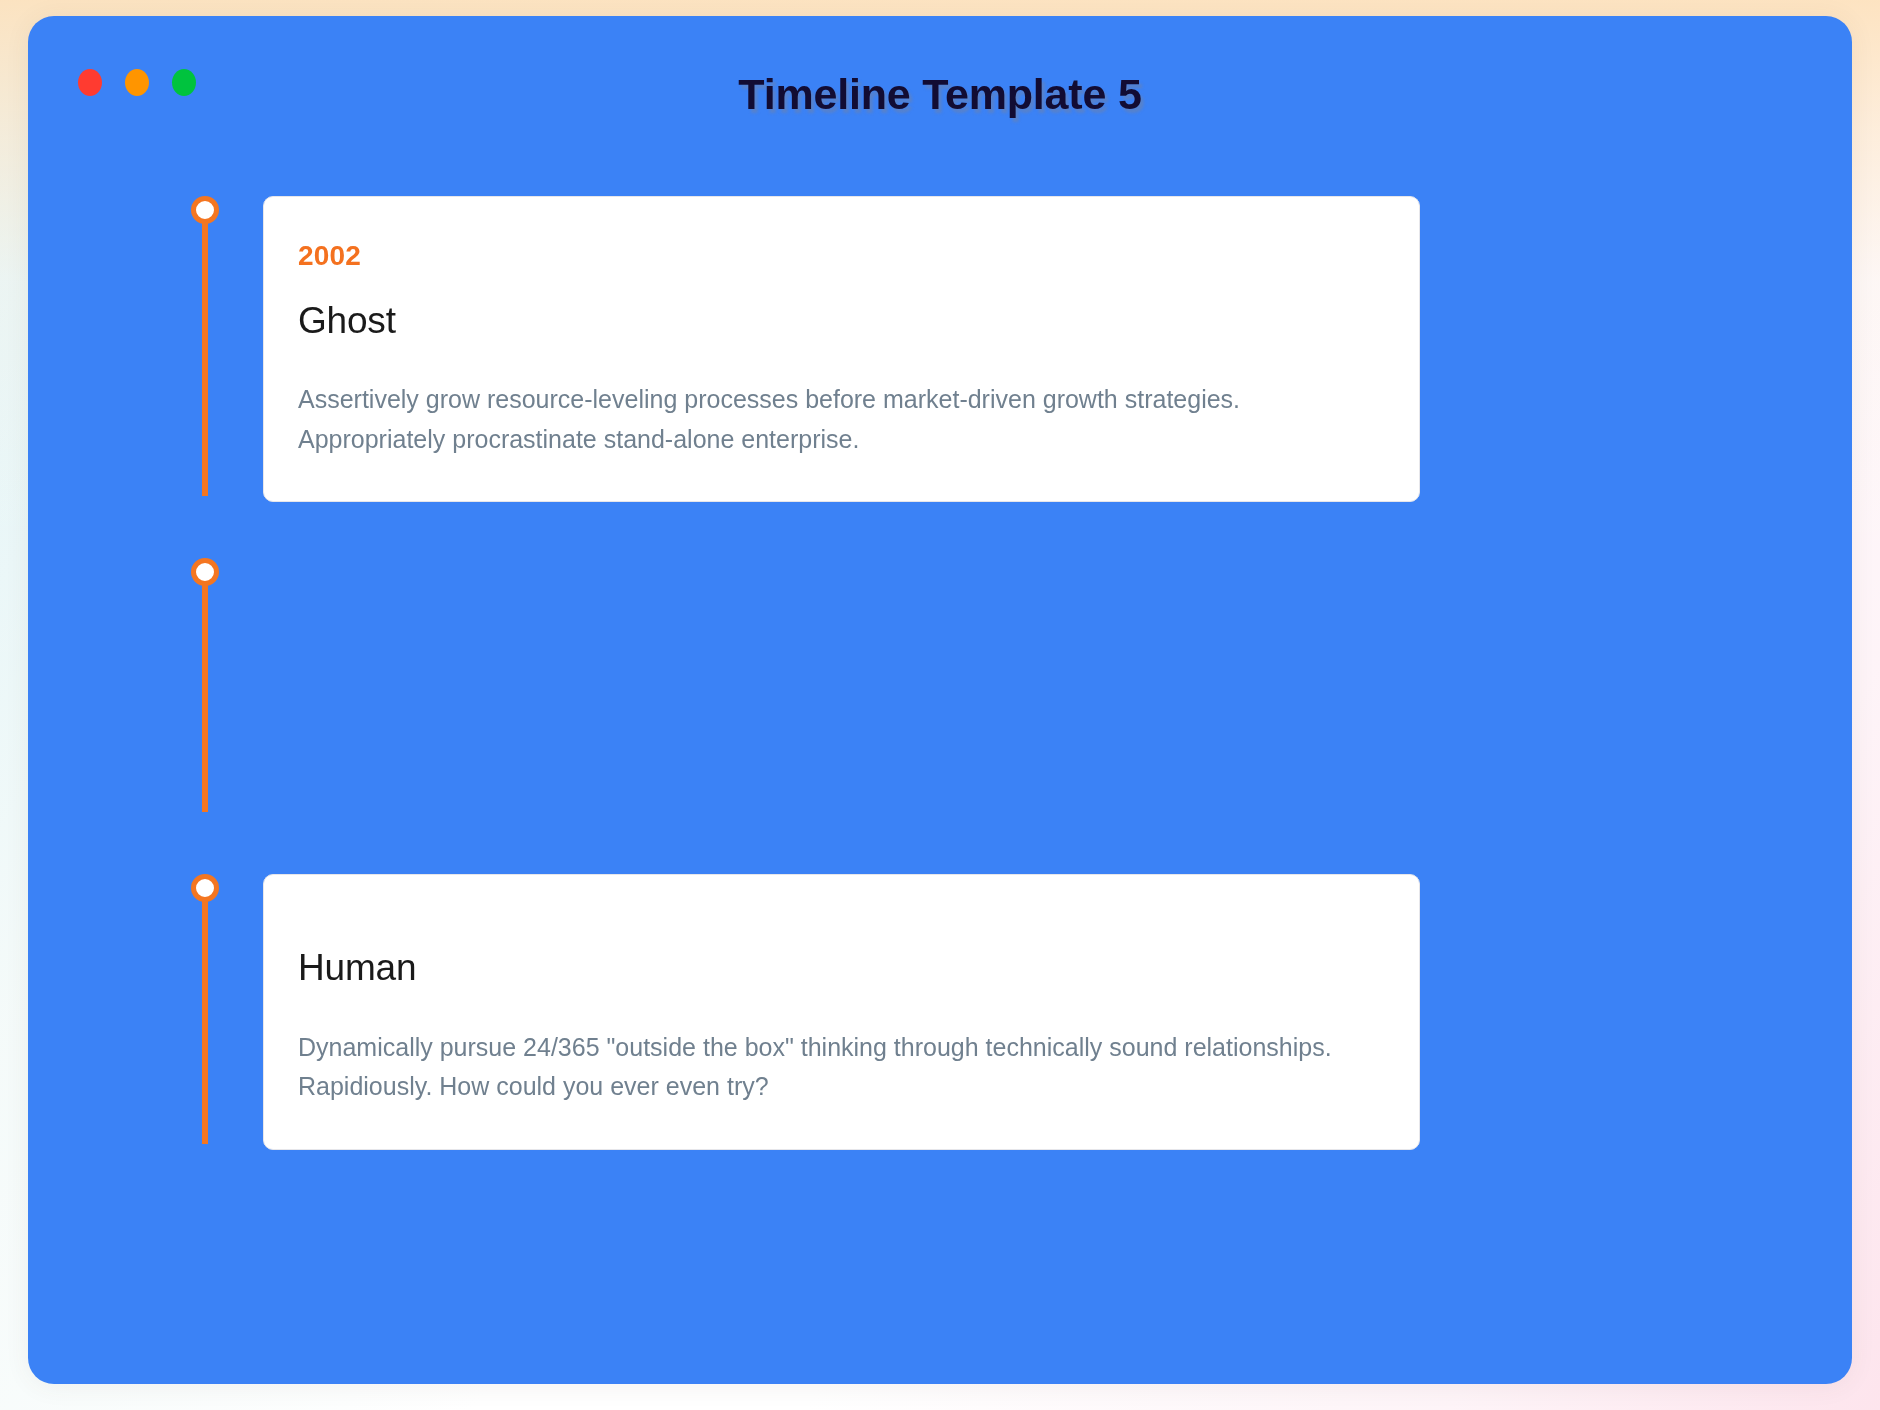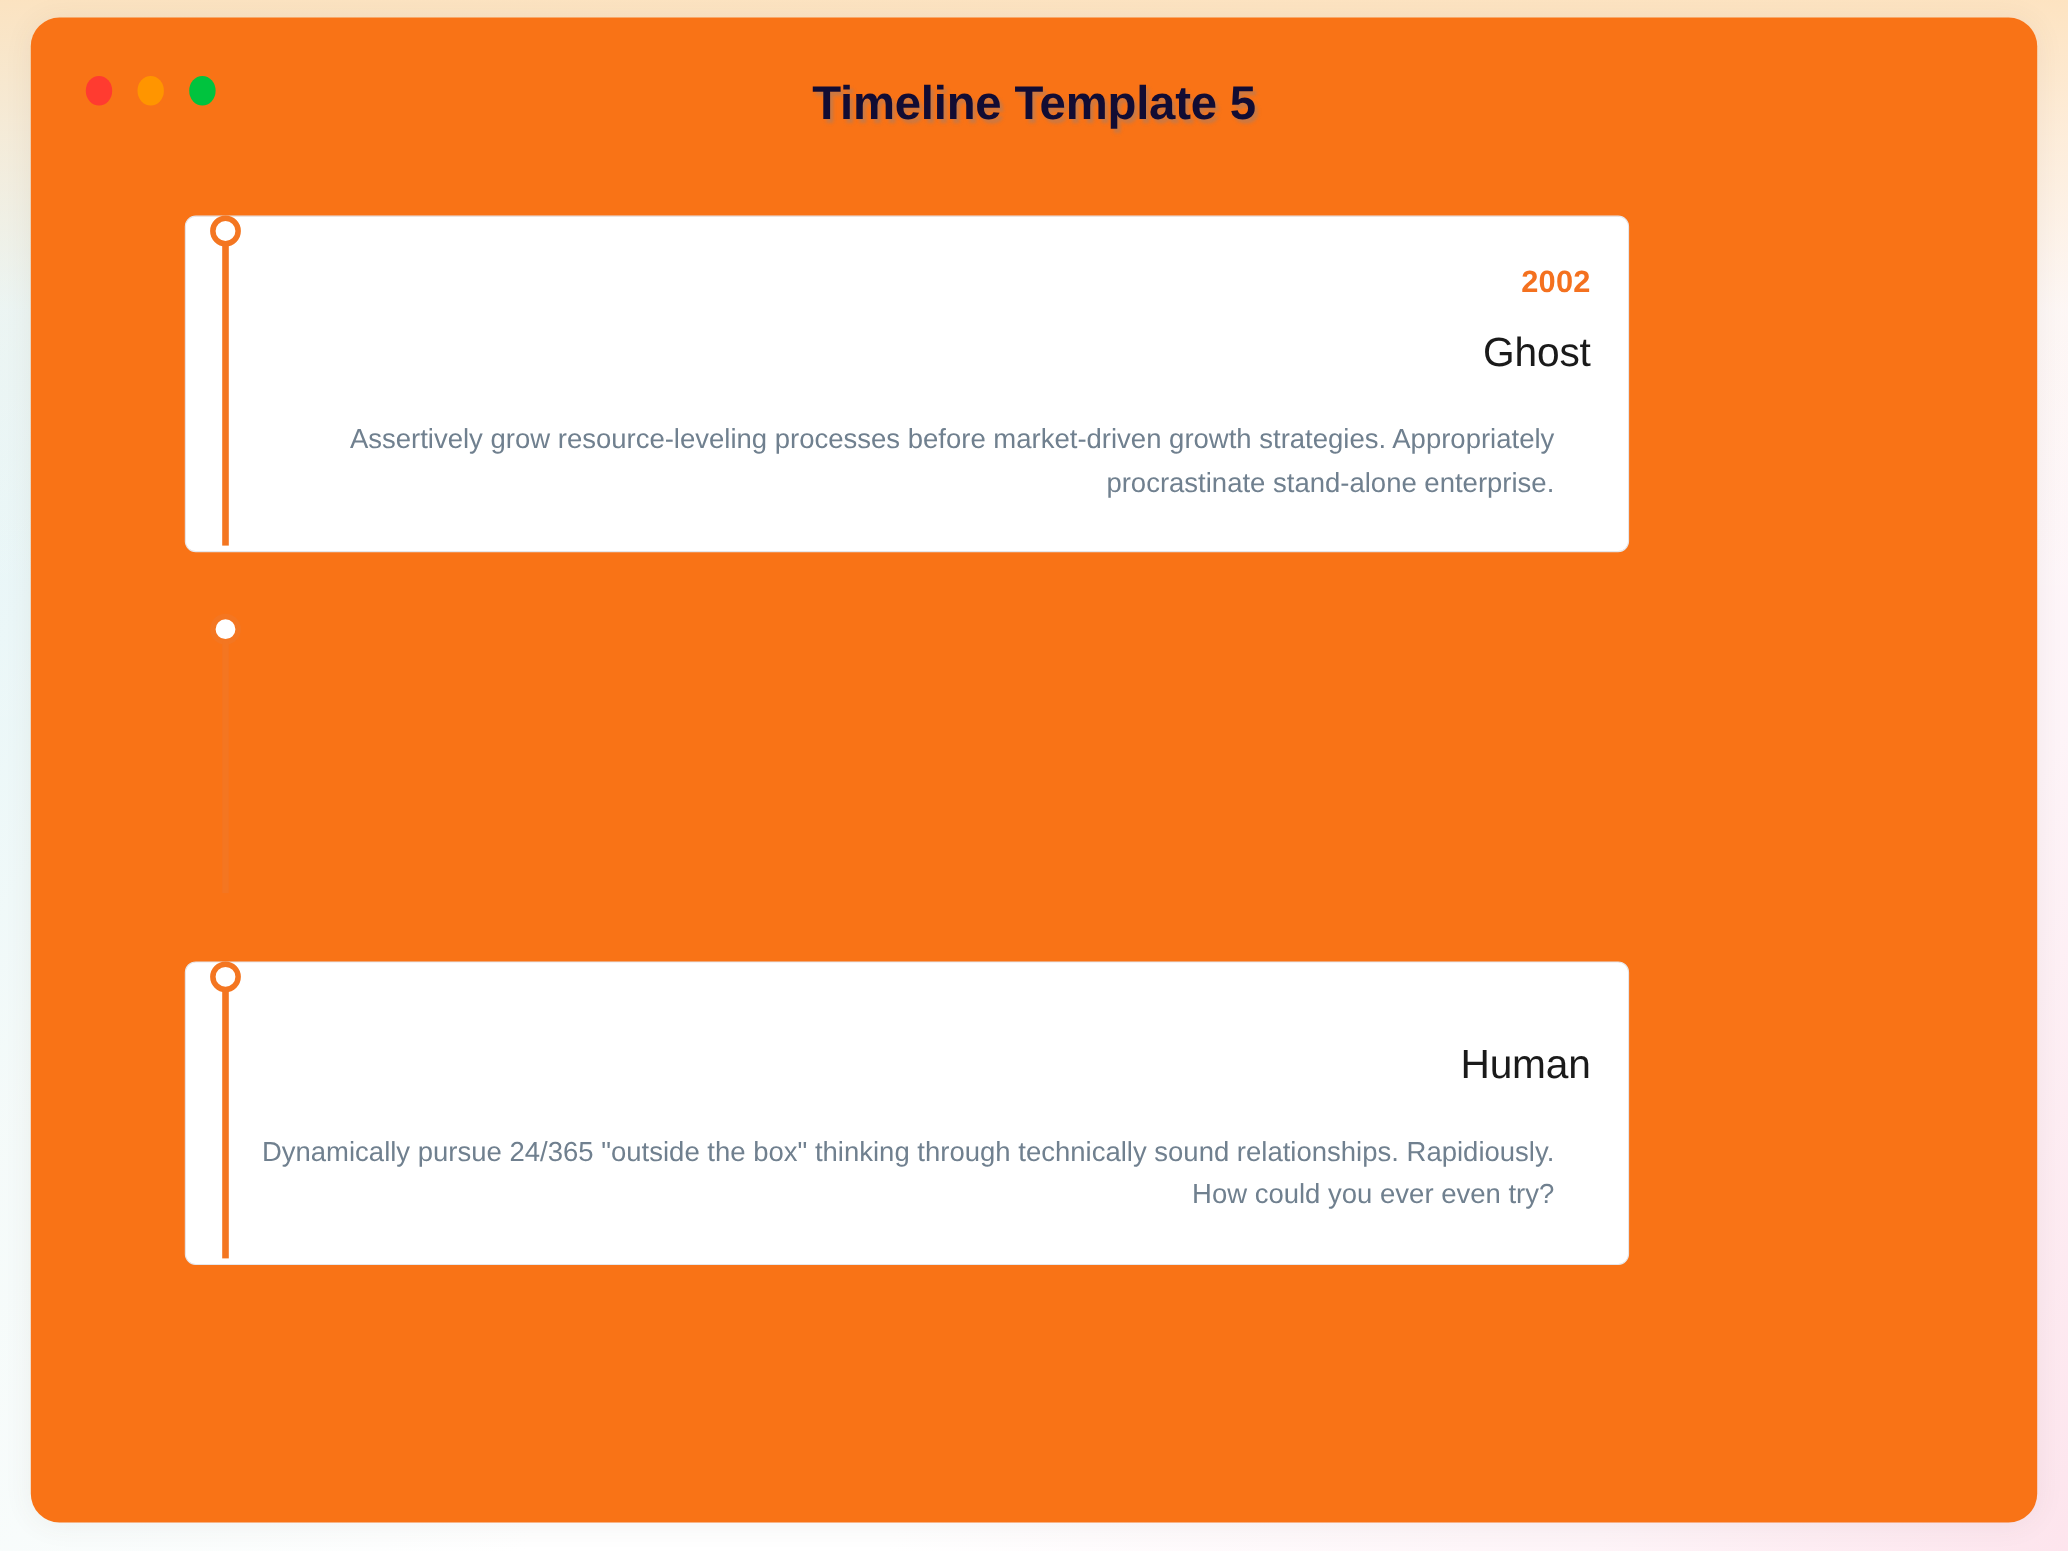--- a/index.html
+++ b/index.html
@@ -30,21 +30,21 @@
       #ffffff;
   }
 
   
   .window {
     position: absolute;
     left: 28px;
     top: 16px;
     width: 1824px;
     height: 1368px;
-    background: #f97316;
+    background: #3b82f6;
     border-radius: 26px;
     box-shadow: 0 2px 26px rgba(80, 70, 60, 0.07);
     overflow: hidden;
   }
 
   
   .titlebar {
     position: relative;
     height: 118px;
   }
@@ -120,27 +120,27 @@
     position: absolute;
     left: 19px;
     top: 24px;
     width: 6px;
     bottom: 6px;
     background: #F47621;
   }
 
   
   .card {
+    margin-left: 95px;
     margin-right: 208px;
-    width: 1313px;
+    width: 1157px;
     background: #ffffff;
     border: 1px solid #E6E6EA;
     border-radius: 10px;
     padding: 44px 34px 42px 34px;
-    text-align: right;
   }
 
   .card-year {
     font-size: 28px;
     font-weight: bold;
     color: #F4711F;
     letter-spacing: 0.2px;
     line-height: 1.1;
   }
 

